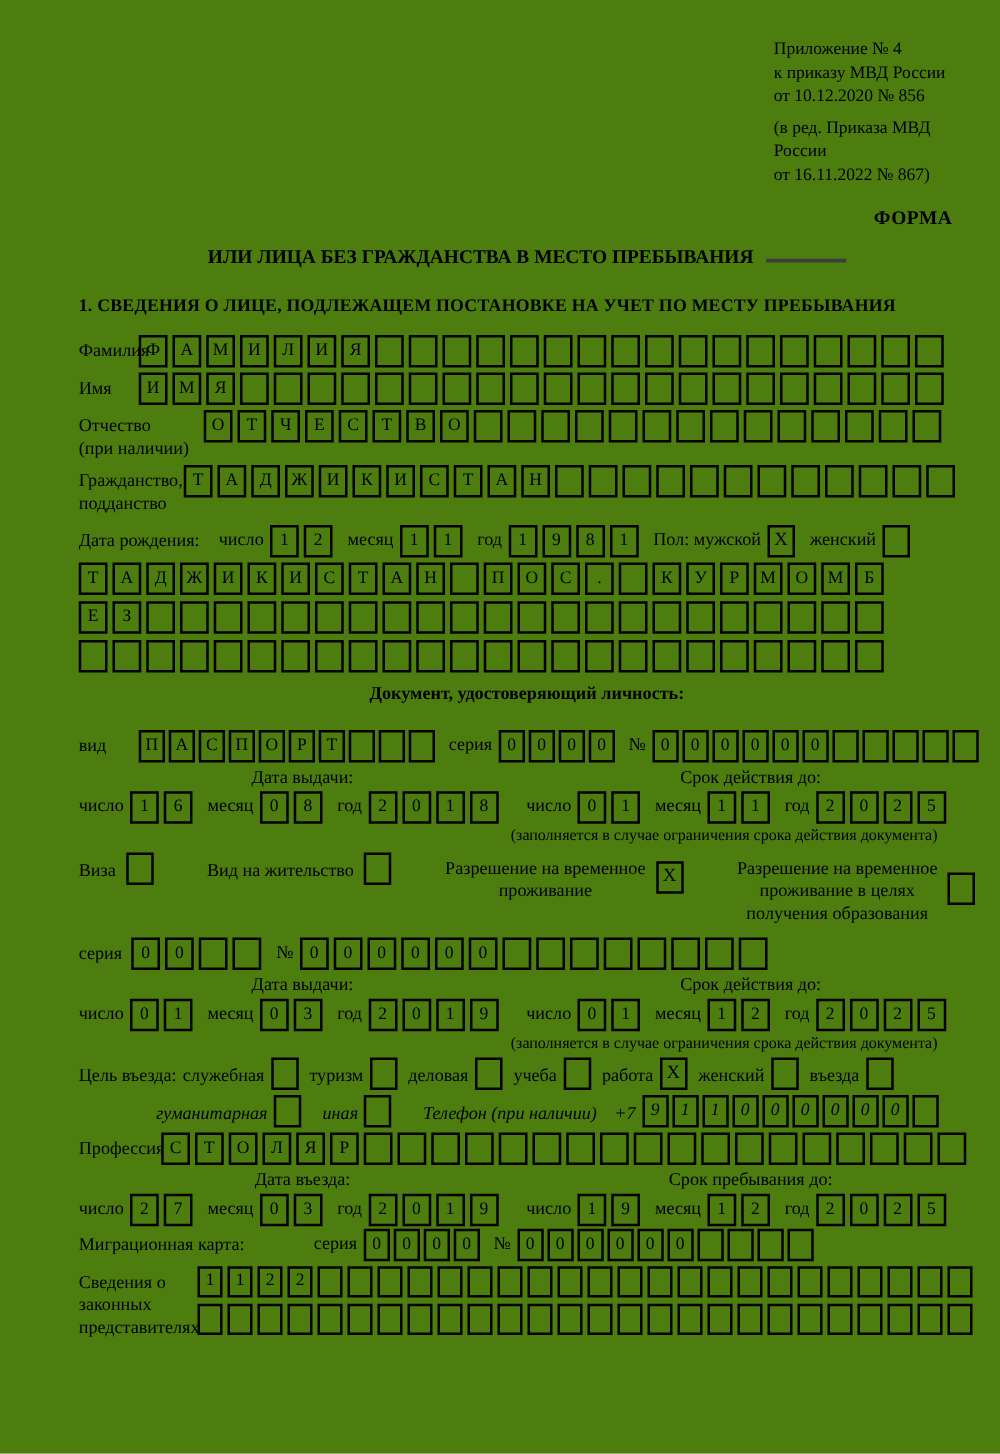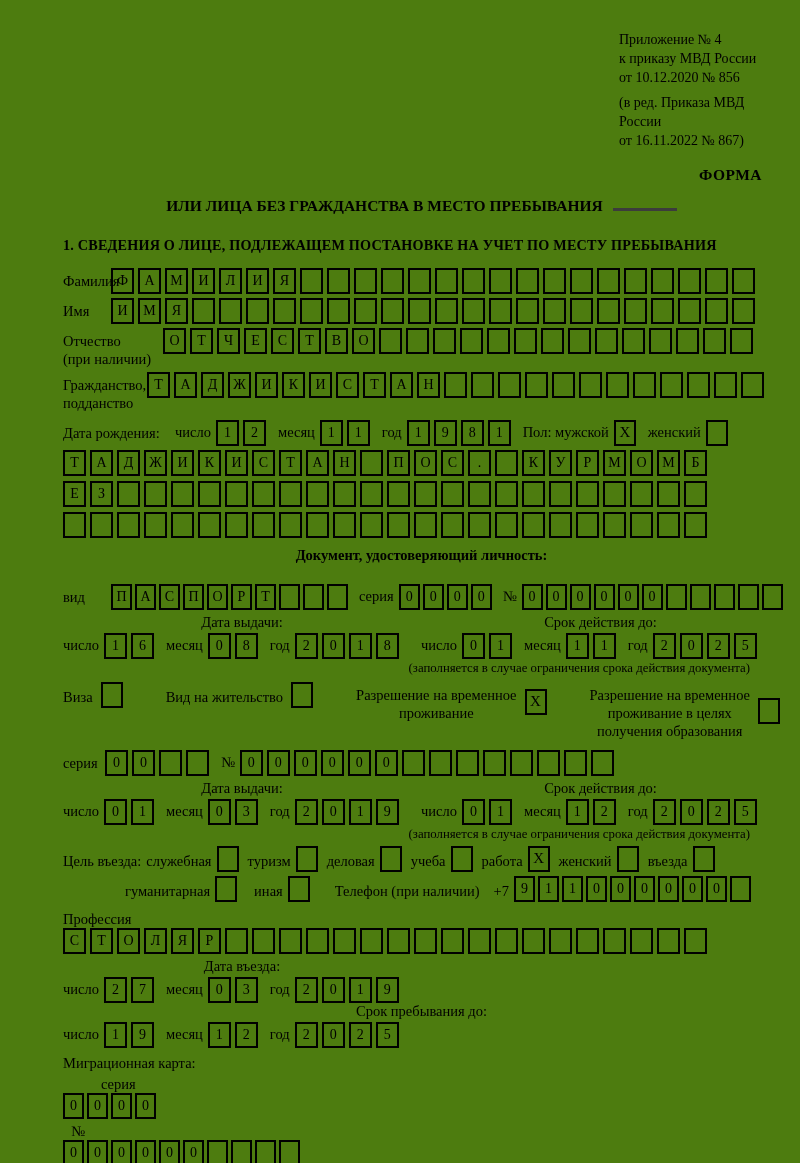--- a/index.html
+++ b/index.html
@@ -38,23 +38,23 @@
   
   .intro{font-size:14.5px;line-height:22px;}
   .rvp-row{display:flex;justify-content:space-between;align-items:flex-start;margin:6px 0 10px 0;}
   .rvp-opt{display:flex;align-items:center;}
   .rvp-lab{font-size:14.5px;line-height:18px;padding-top:4px;margin-right:8px;}
   .rvp-lab.multi{text-align:center;}
   
   .purpose{align-items:center;}
   .plab{font-size:14.5px;padding-top:4px;margin-right:5px;flex:none;}
   .purpose .cbox{margin-right:9px;}
-  .indent62{margin-left:62px;}
+  .indent62{margin-left:62px;font-style:italic;}
   .phone-label{margin-left:16px;margin-right:14px;}
-  .mt8{margin-top:8px;} .mt6{margin-top:2px;flex-direction:column;}
+  .mt8{margin-top:8px;} .mt6{margin-top:2px;}
   .doc-head{text-align:center;font-weight:bold;font-size:14.5px;margin:4px 0 20px 0;}
 </style>
 </head>
 <body>
 
 <div class="page">
 
   <div class="appendix">
     <div>Приложение № 4</div>
     <div>к приказу МВД России</div>

